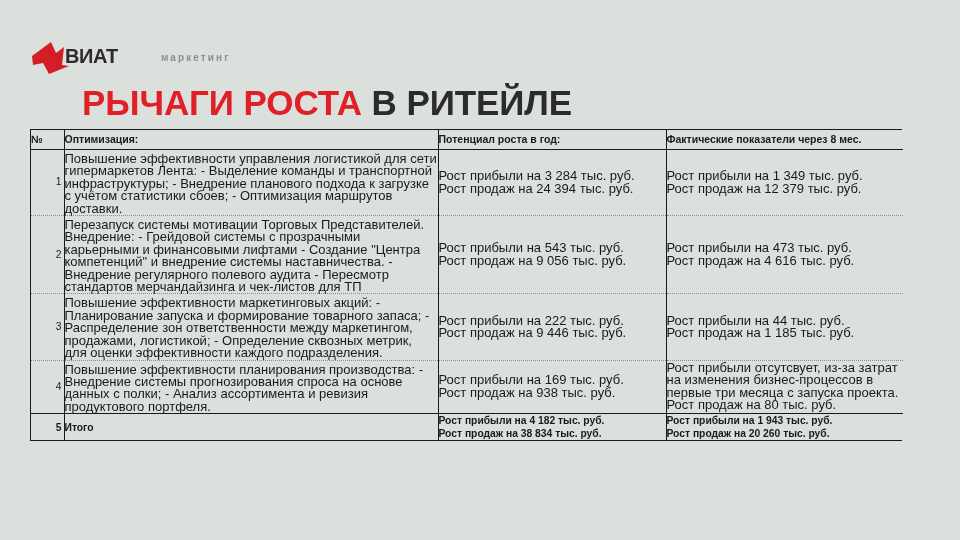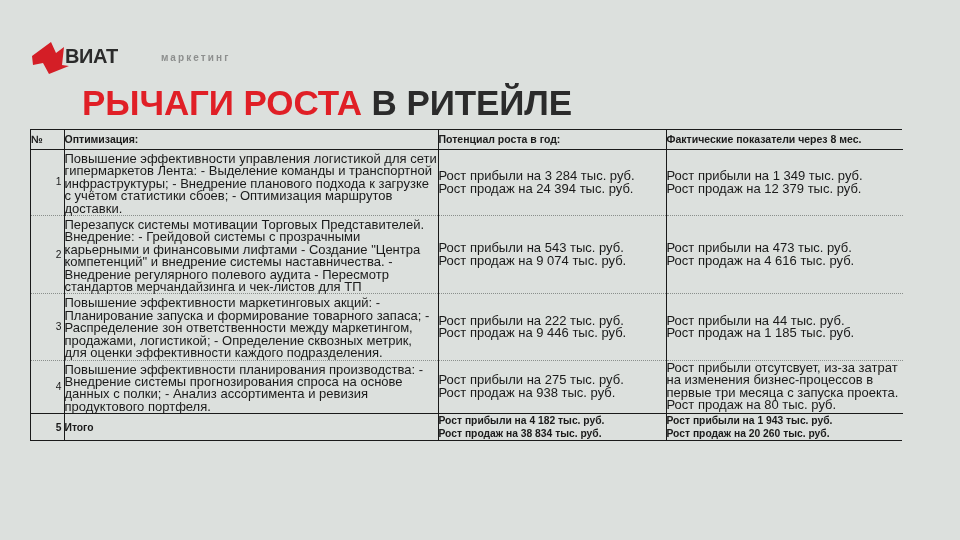--- a/index.html
+++ b/index.html
@@ -179,21 +179,21 @@
       </tr>
 
       <tr class="brow">
         <td class="num">2</td>
         <td class="vline acts">Перезапуск системы  мотивации  Торговых  Представителей. Внедрение:
 - Грейдовой  системы  с прозрачными   карьерными  и финансовыми лифтами
 - Создание "Центра компетенций"  и внедрение  системы наставничества.
 - Внедрение  регулярного  полевого  аудита
 - Пересмотр стандартов  мерчандайзинга  и чек-листов для ТП</td>
         <td class="vline vals">Рост прибыли  на  543 тыс. руб.
-Рост продаж  на  9 074 тыс. руб.</td>
+Рост продаж  на  9 056 тыс. руб.</td>
         <td class="vline vals">Рост прибыли  на  473 тыс. руб.
 Рост продаж  на  4 616 тыс. руб.</td>
       </tr>
 
       <tr class="brow">
         <td class="num">3</td>
         <td class="vline acts">Повышение  эффективности маркетинговых  акций:
 - Планирование  запуска и формирование  товарного  запаса;
 - Распределение  зон ответственности  между маркетингом, продажами,  логистикой;
 - Определение  сквозных  метрик, для оценки эффективности  каждого подразделения.</td>
@@ -201,21 +201,21 @@
 Рост продаж  на  9 446 тыс. руб.</td>
         <td class="vline vals">Рост прибыли  на  44 тыс. руб.
 Рост продаж  на  1 185 тыс. руб.</td>
       </tr>
 
       <tr class="brow">
         <td class="num">4</td>
         <td class="vline acts">Повышение  эффективности планирования  производства:
 - Внедрение системы  прогнозирования  спроса  на основе  данных  с полки;
 - Анализ ассортимента  и ревизия  продуктового  портфеля.</td>
-        <td class="vline vals">Рост прибыли  на  275 тыс. руб.
+        <td class="vline vals">Рост прибыли  на  169 тыс. руб.
 Рост продаж  на  938 тыс. руб.</td>
         <td class="vline vals">Рост прибыли  отсутсвует, из-за  затрат  на изменения бизнес-процессов  в первые  три месяца с запуска  проекта.
 Рост продаж  на 80 тыс. руб.</td>
       </tr>
 
       <tr class="trow">
         <td class="num">5</td>
         <td class="vline">Итого</td>
         <td class="vline vals">Рост прибыли  на 4 182 тыс. руб.
 Рост продаж на 38 834 тыс. руб.</td>

